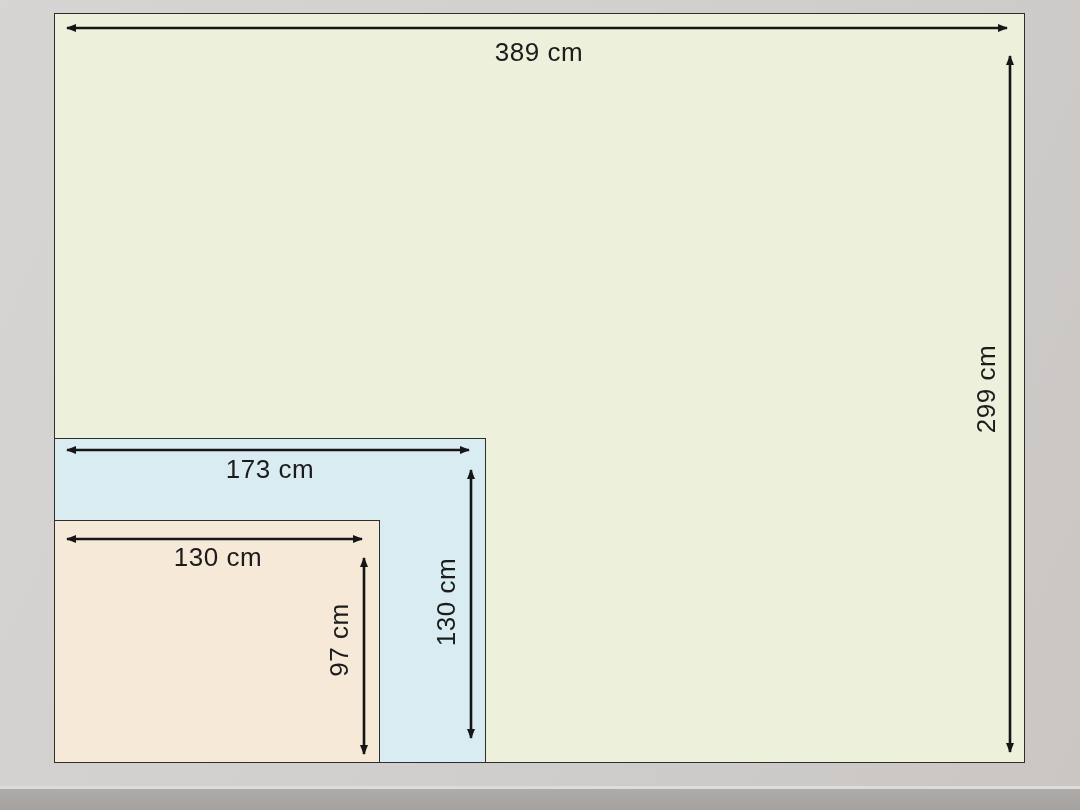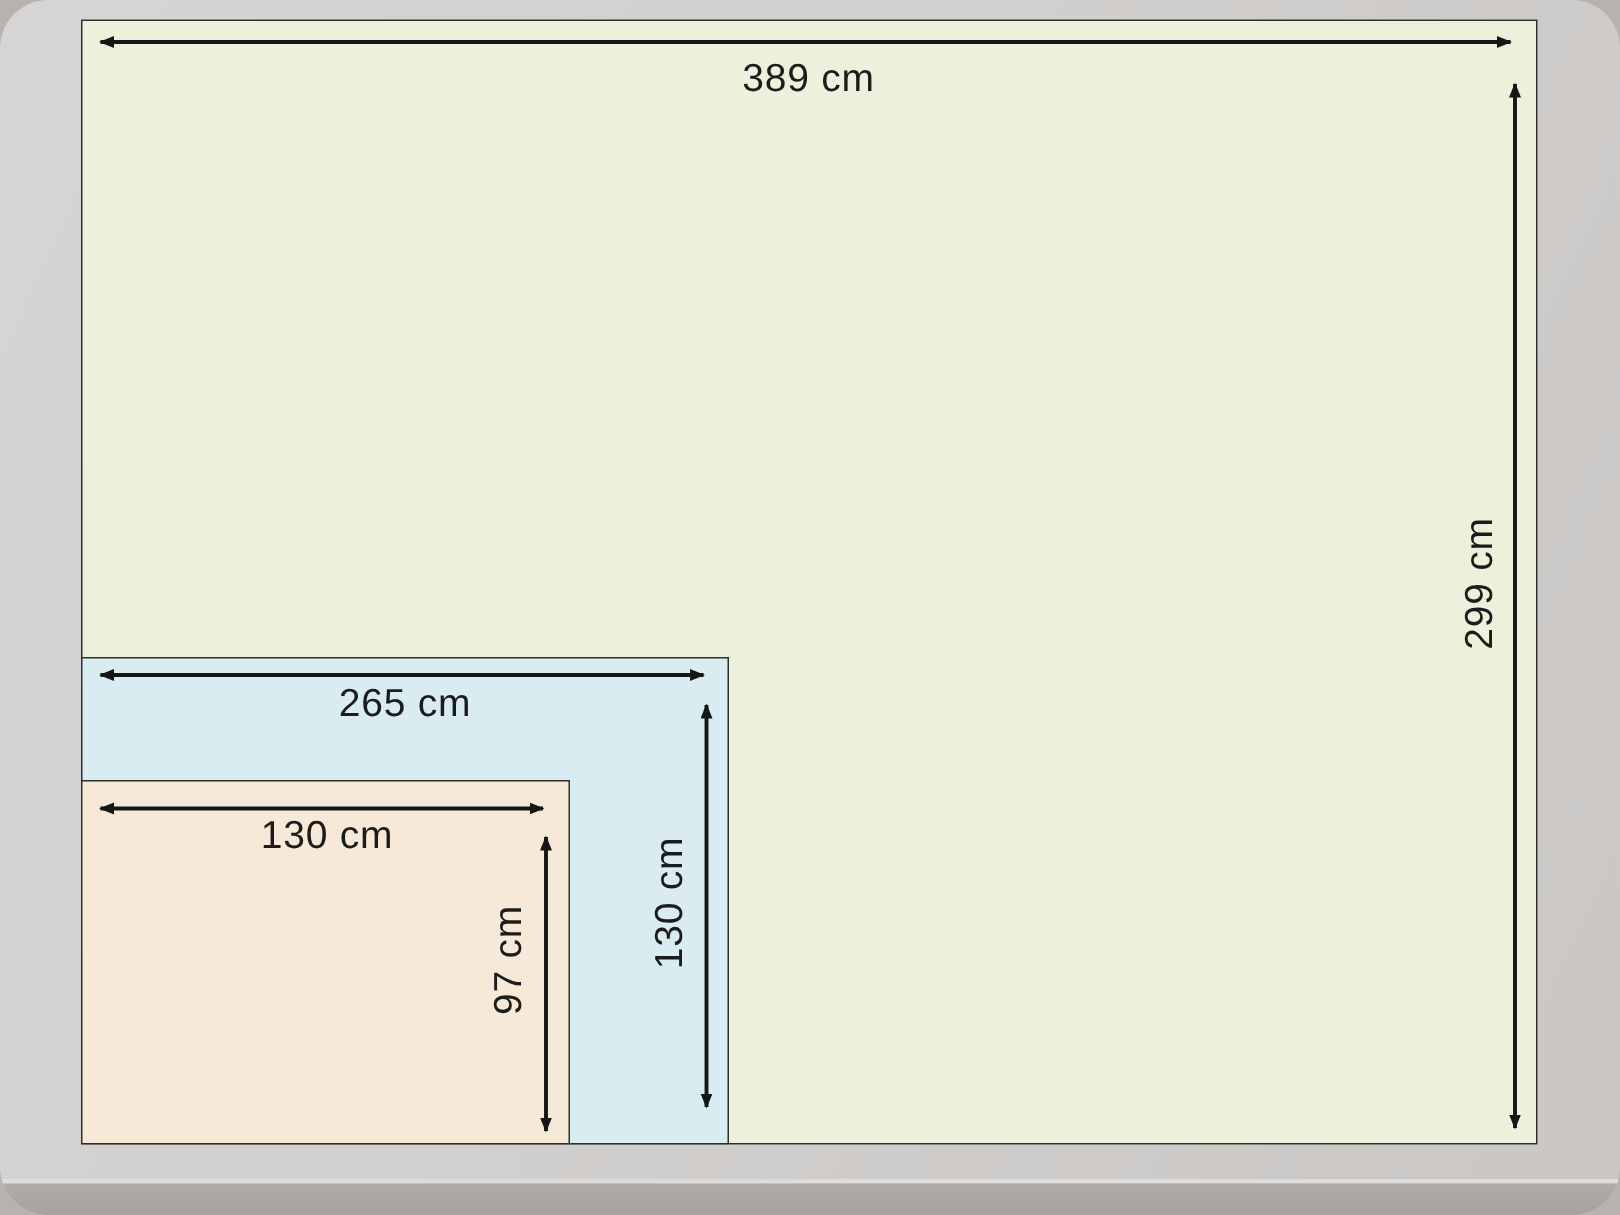--- a/index.html
+++ b/index.html
@@ -7,21 +7,20 @@
     padding: 0;
     background: #b5b2b0;
     font-family: "Liberation Sans", "DejaVu Sans", sans-serif;
   }
   #stage {
     position: relative;
     width: 1080px;
     height: 810px;
     overflow: hidden;
     background: linear-gradient(115deg, #d7d5d3 0%, #d2d0ce 45%, #c9c6c4 100%);
-    border-radius: 32px;
   }
   .rect {
     position: absolute;
     border: 1.5px solid #2e2e2c;
     box-sizing: border-box;
   }
   #rect-large  { left: 54px;  top: 13px;  width: 971px; height: 750px; background: #edf0db; }
   #rect-medium { left: 54px;  top: 438px; width: 432px; height: 325px; background: #d8ecf2; }
   #rect-small  { left: 54px;  top: 520px; width: 326px; height: 243px; background: #f6e9d8; }
 
@@ -80,21 +79,21 @@
     <line x1="1010" y1="56" x2="1010" y2="752" marker-start="url(#ah)" marker-end="url(#ah)"></line>
     <line x1="67" y1="450" x2="469" y2="450" marker-start="url(#ah)" marker-end="url(#ah)"></line>
     <line x1="471" y1="470" x2="471" y2="738" marker-start="url(#ah)" marker-end="url(#ah)"></line>
     <line x1="67" y1="539" x2="362" y2="539" marker-start="url(#ah)" marker-end="url(#ah)"></line>
     <line x1="364" y1="558" x2="364" y2="754" marker-start="url(#ah)" marker-end="url(#ah)"></line>
   </svg>
 
   <div class="dim-label" style="left:539px; top:52px;">389 cm</div>
   <div class="dim-label vertical" style="left:986px; top:389px;">299 cm</div>
 
-  <div class="dim-label" style="left:270px; top:469px;">265 cm</div>
+  <div class="dim-label" style="left:270px; top:469px;">173 cm</div>
   <div class="dim-label vertical" style="left:446px; top:602px;">130 cm</div>
 
   <div class="dim-label" style="left:218px; top:557px;">130 cm</div>
   <div class="dim-label vertical" style="left:339px; top:640px;">97 cm</div>
 
   <div id="bottom-light-strip"></div>
   <div id="bottom-band"></div>
 
 </div>
 

